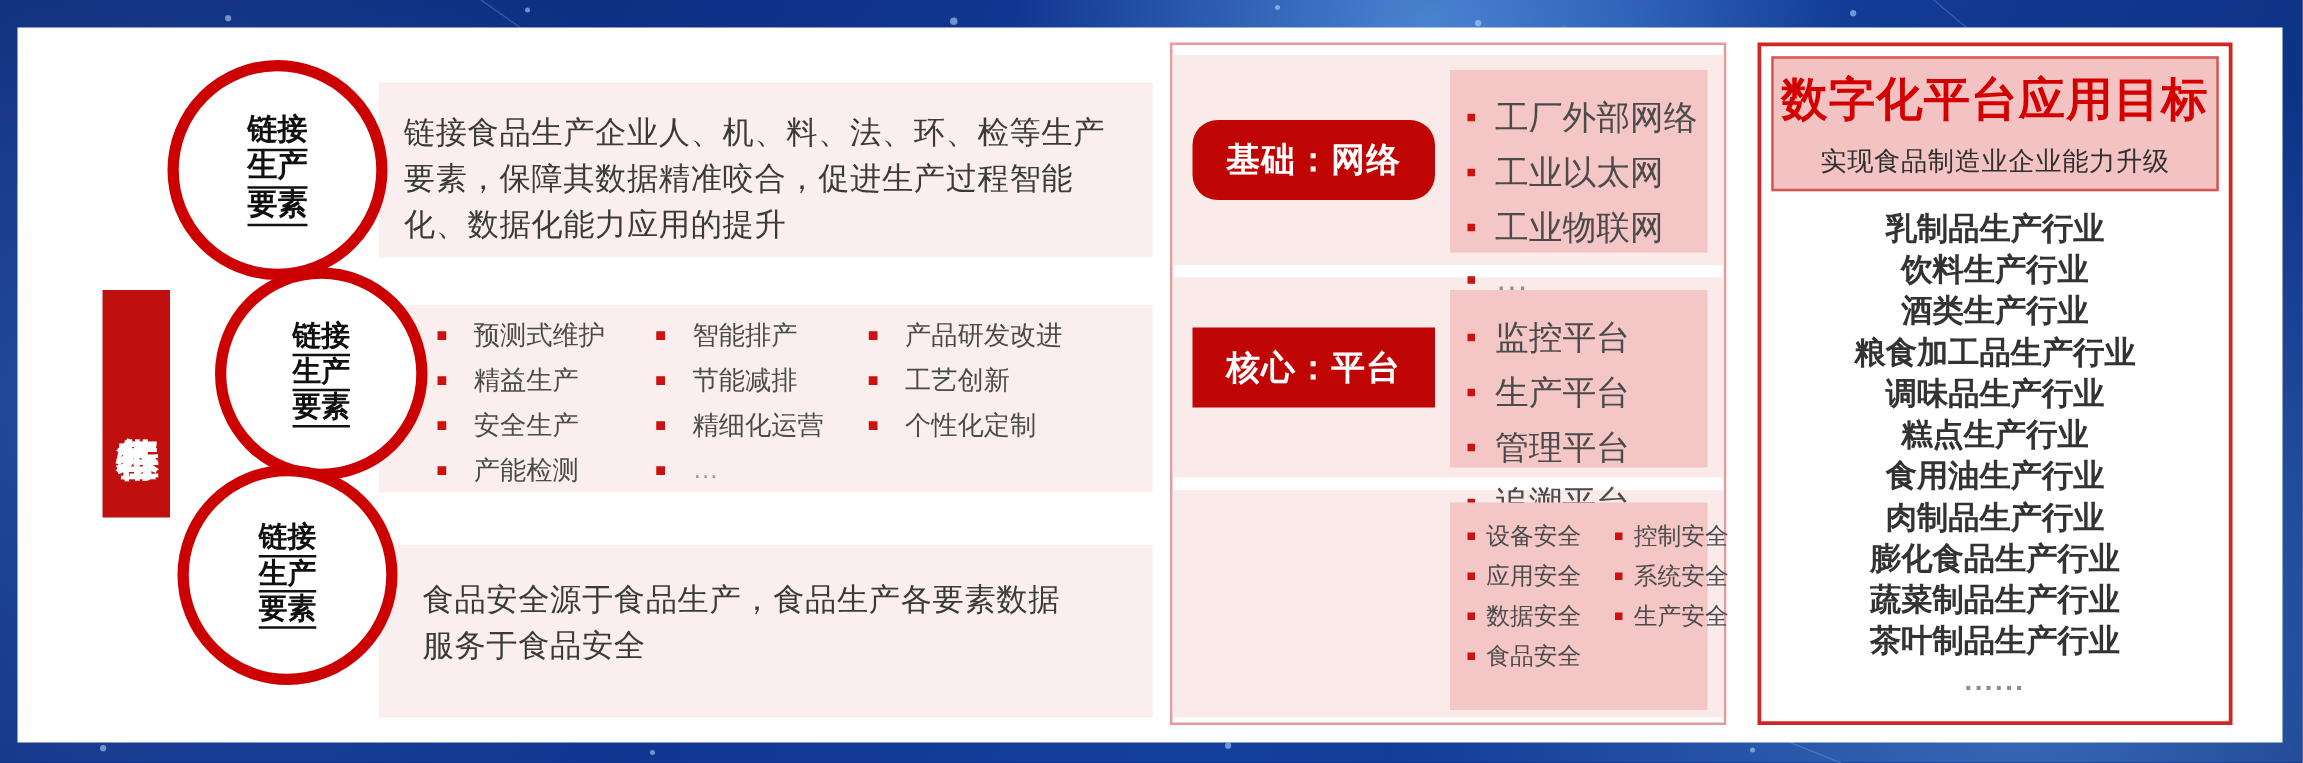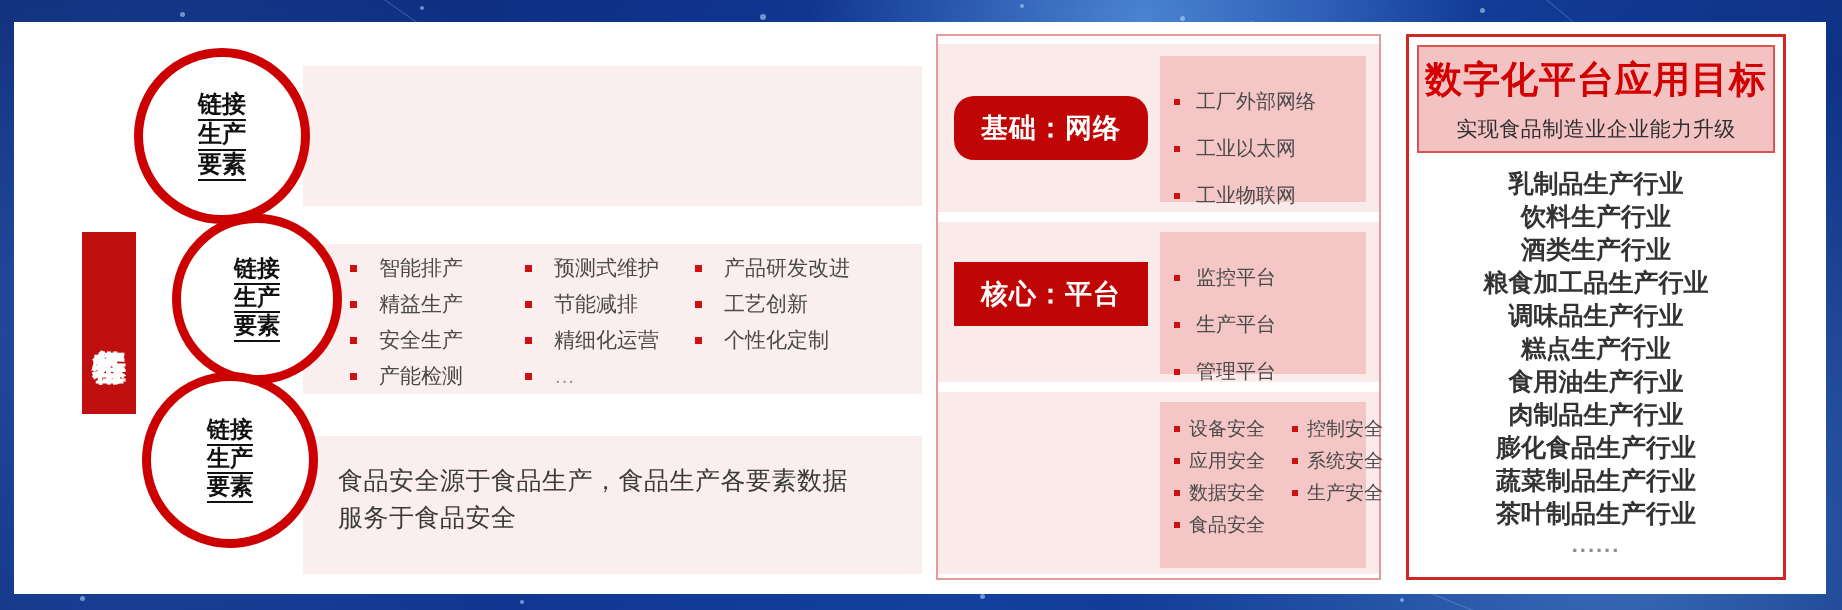--- a/index.html
+++ b/index.html
@@ -83,21 +83,21 @@
   .ml2{top:226px;width:194px;height:64px;}
   .ml3{top:402px;width:194px;height:62px;}
 
   .mid-list{
     position:absolute;left:222px;width:206px;
     background:#f4c6c6;box-sizing:border-box;padding:12px 8px 12px 14px;
   }
   .mid-list.l1{top:20px;height:146px;}
   .mid-list.l2{top:196px;height:142px;}
   .mid-list.l3{top:366px;height:166px;}
-  .mitem{display:flex;align-items:center;font-size:20px;color:#4b4b4b;margin:20px 0;}
+  .mitem{display:flex;align-items:center;font-size:27px;color:#4b4b4b;margin:8px 0;}
   .mdot{width:6px;height:6px;background:#cc1111;flex:0 0 auto;margin-right:16px;}
   .mitem.ghost{color:#8f8f8f;}
   .safe-grid{display:grid;grid-template-columns:118px 108px;row-gap:2px;}
   .safe-grid .mitem{font-size:19px;margin:2px 0;}
   .safe-grid .mdot{margin-right:9px;}
 
   
   .right-panel{
     position:absolute;left:1392px;top:12px;width:380px;height:546px;
     border:3px solid #cf2626;background:#ffffff;box-sizing:border-box;
@@ -162,30 +162,31 @@
       <span>链接</span>
       <span>生产</span>
       <span>要素</span>
     </div>
     <div class="circ circ3">
       <span>链接</span>
       <span>生产</span>
       <span>要素</span>
     </div>
 
+    <div class="para paraA">链接食品生产企业人、机、料、法、环、检等生产要素，保障其数据精准咬合，促进生产过程智能化、数据化能力应用的提升</div>
     <div class="para paraC">食品安全源于食品生产，食品生产各要素数据服务于食品安全</div>
 
     <div class="bullet-grid">
       <div class="bitem">
           <i class="bdot"></i>
+          <span>预测式维护</span>
+        </div>
+      <div class="bitem">
+          <i class="bdot"></i>
           <span>智能排产</span>
-        </div>
-      <div class="bitem">
-          <i class="bdot"></i>
-          <span>预测式维护</span>
         </div>
 
       <div class="bitem">
           <i class="bdot"></i>
           <span>产品研发改进</span>
         </div>
       <div class="bitem">
           <i class="bdot"></i>
           <span>精益生产</span>
         </div>

